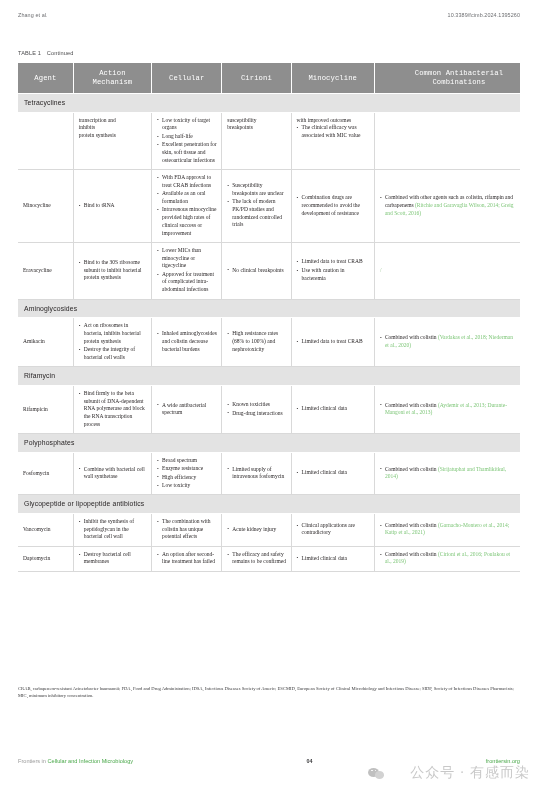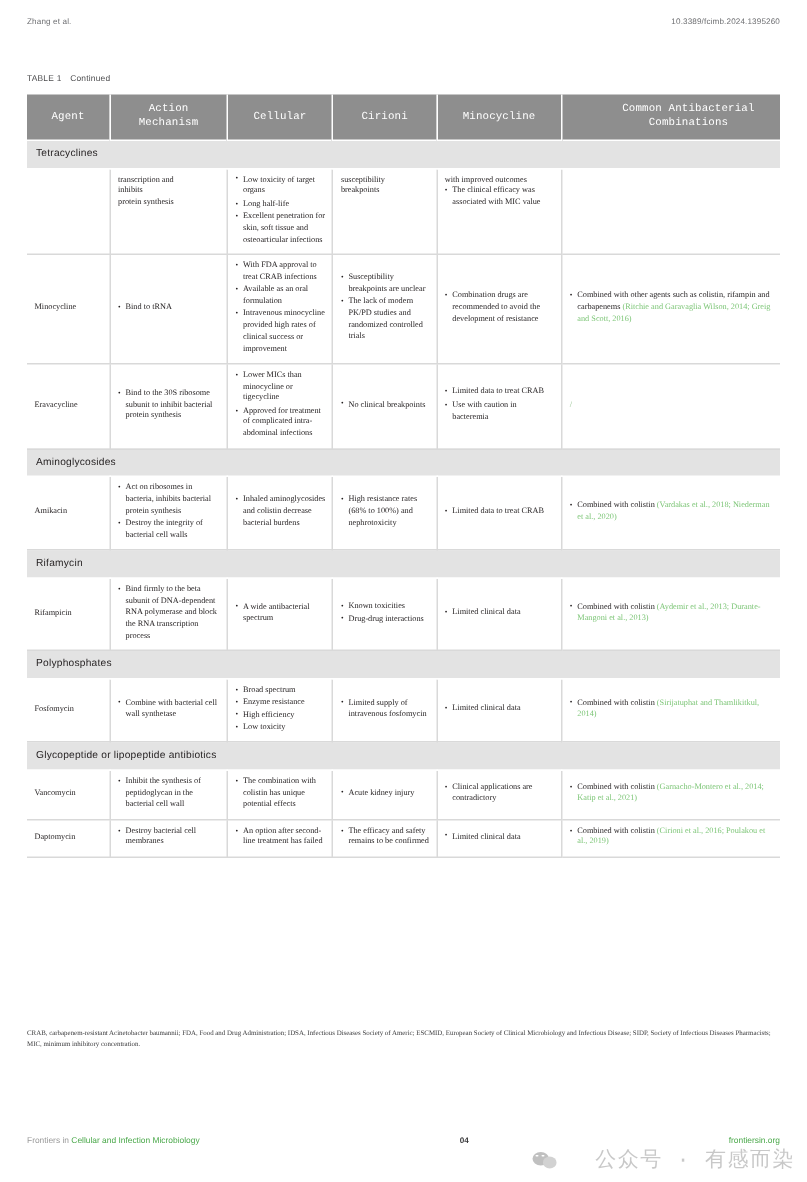--- a/index.html
+++ b/index.html
@@ -192,21 +192,21 @@
   }
   .watermark .wm-logo .d {
     position: absolute;
     width: 1.6px; height: 1.6px;
     background: #ffffff;
     border-radius: 50%;
   }
   .watermark .wm-logo .d1 { left: 2.6px; top: 4.2px; }
   .watermark .wm-logo .d2 { left: 6.2px; top: 4.2px; }
   .watermark .wm-text {
-    font-family: Liberation Mono, monospace;
+    font-family: Liberation Serif, serif;
     font-size: 14px;
     color: #bdbdbd;
     letter-spacing: 1px;
     white-space: nowrap;
     margin-left: 20px;
   }
 </style>
 </head>
 <body>
 

